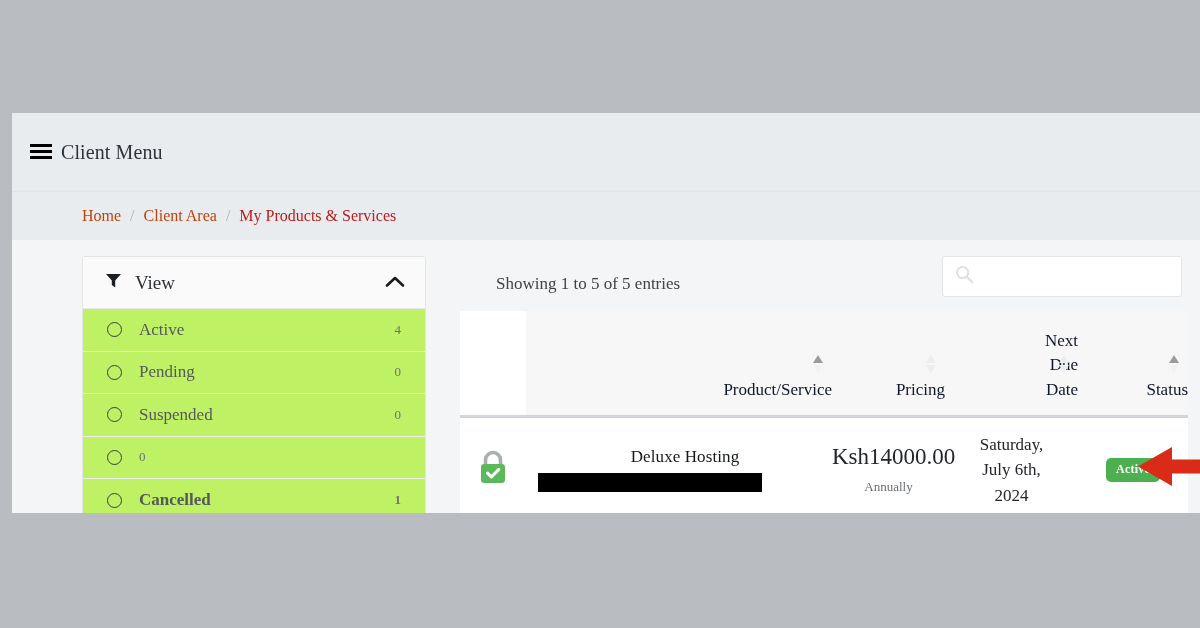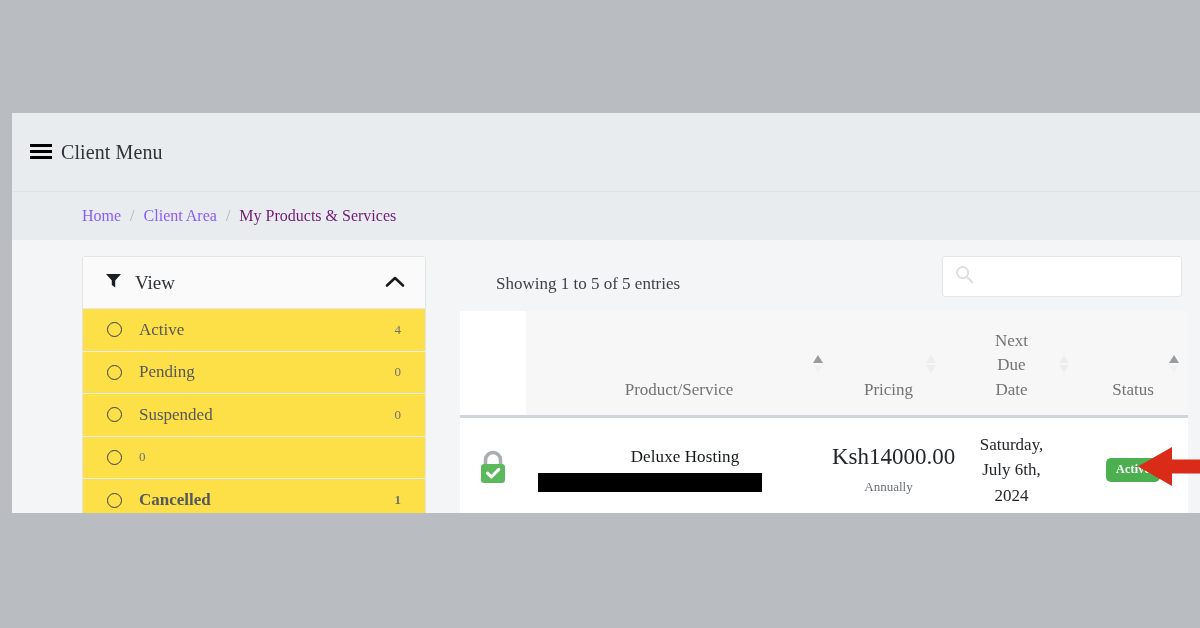--- a/index.html
+++ b/index.html
@@ -88,46 +88,46 @@
     display: flex;
     align-items: center;
     padding-left: 70px;
   }
   .breadcrumb {
     display: flex;
     align-items: center;
     font-size: 16px;
   }
   .crumb-link {
-    color: #8b5cf6;
+    color: #c2410c;
     text-decoration: none;
     cursor: pointer;
   }
   .crumb-sep {
     color: #a9b0b8;
     margin: 0 9px;
   }
   .crumb-current {
-    color: #701a75;
+    color: #b91c1c;
   }
 
   
   .content {
     background: #f4f5f6;
     height: 273px;
     padding: 16px 30px 0 70px;
     display: flex;
     gap: 34px;
   }
 
   
   .filter-panel {
     width: 344px;
     flex: none;
-    background: #fde047;
+    background: #bef264;
     border: 1px solid #e2e4e6;
     border-radius: 3px;
     height: max-content;
   }
 
   .filter-head {
     height: 52px;
     background: #fafafa;
     border-bottom: 1px solid #e6e8ea;
     display: flex;
@@ -218,22 +218,22 @@
     border-collapse: collapse;
     table-layout: fixed;
     background: #fff;
   }
 
   .data-table thead th {
     background: #f7f7f7;
     vertical-align: bottom;
     font-weight: normal;
     font-size: 17px;
-    color: #737373;
-    text-align: center;
+    color: #0f172a;
+    text-align: right;
     padding: 0 0 12px 0;
     height: 105px;
     position: relative;
     border-bottom: 3px solid #cfd4dd;
     cursor: pointer;
   }
   .data-table thead th.col-icon {
     background: #ffffff;
     border-bottom: 3px solid #cfd4dd;
     cursor: default;

